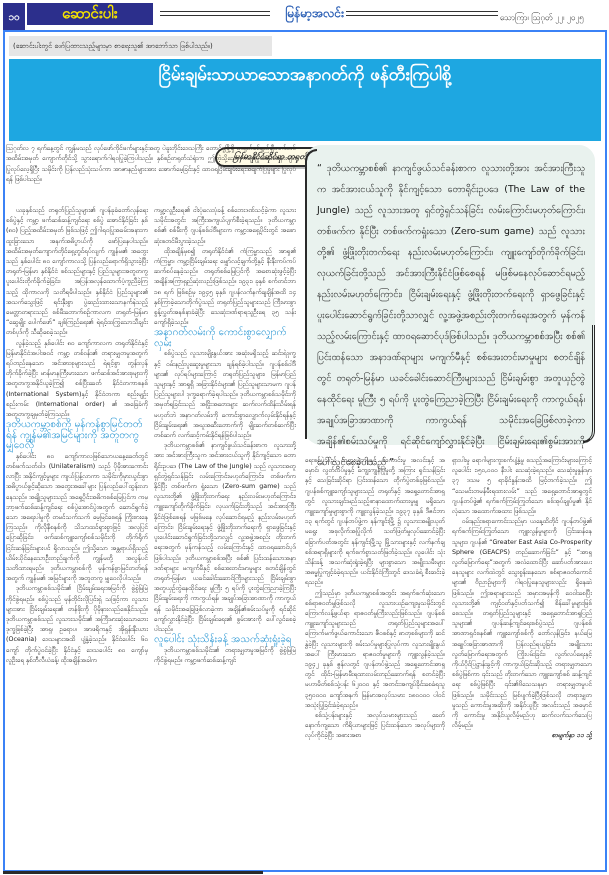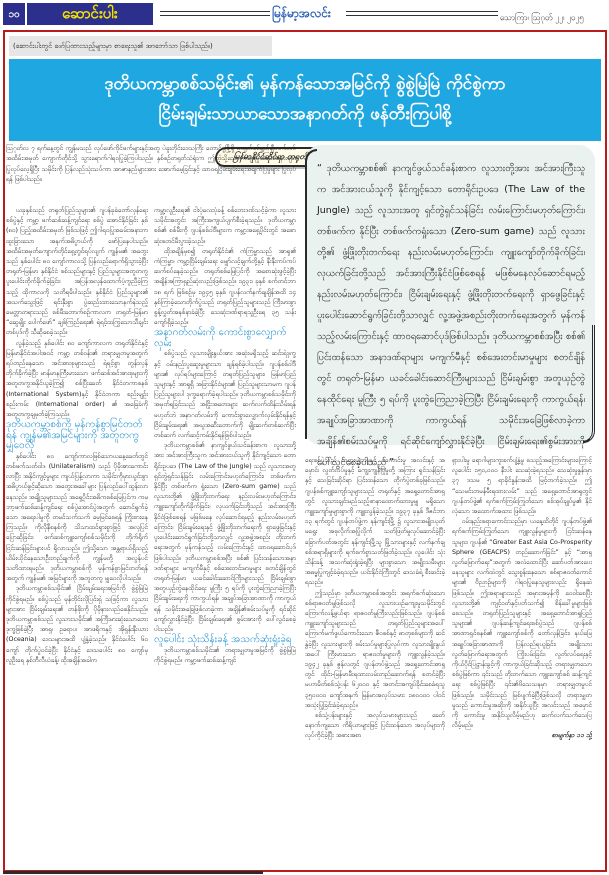--- a/index.html
+++ b/index.html
@@ -1,29 +1,29 @@
 <!DOCTYPE html>
 <html><head>
 <meta charset="utf-8">
 <style>
   * { box-sizing: border-box; margin: 0; padding: 0; }
   html, body { width: 609px; height: 875px; background: #ffffff; overflow: hidden; }
   body { font-family: "DejaVu Sans", sans-serif; color: #1a1a1a; position: relative; }
 
   
   .masthead { position: absolute; left: 0; top: 0; width: 609px; height: 30px; background: #fff; }
-  .page-num { position: absolute; left: 3px; top: 3px; width: 22px; height: 22px; background: #2c2f8c; color: #fff; font-size: 10px; font-weight: bold; display: flex; align-items: center; justify-content: center; }
+  .page-num { position: absolute; left: 3px; top: 3px; width: 22px; height: 28px; background: #2c2f8c; color: #fff; font-size: 10px; font-weight: bold; display: flex; align-items: center; justify-content: center; }
   .section-box { position: absolute; left: 27px; top: 3px; width: 126px; height: 22px; background: #2c2f8c; color: #f5e300; font-size: 15px; font-weight: bold; display: flex; align-items: center; justify-content: center; }
   .rule-left { position: absolute; left: 160px; top: 11px; width: 110px; height: 5px; border-top: 1px solid #333; border-bottom: 1px solid #333; }
-  .brand { position: absolute; left: 272px; top: 5px; width: 72px; height: 18px; color: #2b5fb5; font-size: 12px; font-weight: bold; text-align: left; }
+  .brand { position: absolute; left: 272px; top: 5px; width: 72px; height: 18px; color: #2b5fb5; font-size: 12px; font-weight: bold; text-align: right; }
   .rule-right { position: absolute; left: 346px; top: 11px; width: 152px; height: 5px; border-top: 1px solid #333; border-bottom: 1px solid #333; }
   .date { position: absolute; left: 500px; top: 12px; width: 106px; font-size: 8px; color: #333; white-space: nowrap; }
 
   
-  .frame { position: absolute; left: 3px; top: 30px; width: 604px; height: 842px; border: 2px solid #b91c1c; }
+  .frame { position: absolute; left: 3px; top: 30px; width: 604px; height: 842px; border: 2px solid #3b82f6; }
 
   .disclaimer { position: absolute; left: 4px; top: 4px; width: 263px; height: 20px; background: #e6e6e6; font-size: 7px; color: #222; padding: 5px 4px; white-space: nowrap; overflow: hidden; }
 
   .headline-band { position: absolute; left: 4px; top: 27px; width: 592px; height: 82px; background: #1ea7e1; color: #fff; text-align: center; font-weight: bold; }
   .headline-line { font-size: 17px; line-height: 30px; }
   .headline-line.first { margin-top: 9px; }
 
   .byline { position: absolute; left: 210px; top: 115px; width: 186px; height: 20px; border: 2px solid #2a2a2a; border-radius: 10px; background: #fffbe6; font-size: 8px; font-style: italic; font-weight: bold; color: #222; display: flex; align-items: center; justify-content: center; transform: skewX(-6deg); box-shadow: 2px 2px 0 #bfbfbf; }
 
   
@@ -59,21 +59,20 @@
   <div class="rule-left"></div>
   <div class="brand">မြန်မာ့အလင်း</div>
   <div class="rule-right"></div>
   <div class="date">သောကြာ၊ ဩဂုတ် ၂၂၊ ၂၀၂၅</div>
 </div>
 
 <div class="frame">
   <div class="disclaimer">(ဆောင်းပါးတွင် ဖော်ပြထားသည့်များမှာ စာရေးသူ၏ အာဘော်သာ ဖြစ်ပါသည်။)</div>
 
   <div class="headline-band">
-    <div class="headline-line first">ဒုတိယကမ္ဘာစစ်သမိုင်း၏ မှန်ကန်သောအမြင်ကို စွဲစွဲမြဲမြဲ ကိုင်စွဲကာ</div>
     <div class="headline-line">ငြိမ်းချမ်းသာယာသောအနာဂတ်ကို ဖန်တီးကြပါစို့</div>
   </div>
 
   <div class="byline">မြန်မာနိုင်ငံဆိုင်ရာ တရုတ်သံအမတ်ကြီး မစ္စ မာကျား</div>
 </div>
 
 <div class="lead">ဩဂုတ်လ ၇ ရက်နေ့တွင် ကျွန်မသည် လုပ်ဖော်ကိုင်ဖက်များနှင့်အတူ ပဲခူးတိုင်းဒေသကြီး တောင်ငူမြို့ရှိ တရုတ်စစ်ရှည်ချီတက်တပ်အထိမ်းအမှတ် ကျောက်တိုင်သို့ သွားရောက်ဂါရဝပြုခဲ့ကြပါသည်။ နှစ်စဉ်တရုတ်သံရုံးက ဤကဲ့သို့သော ဂါရဝပြုအခမ်းအနားများ ပြုလုပ်လေ့ရှိပြီး သမိုင်းကို ပြန်လည်သုံးသပ်ကာ အာဇာနည်များအား အောက်မေ့ခြင်းနှင့် ထာဝရငြိမ်းချမ်းရေးအချက်ပြမှုများ ပြုလုပ်ရန် ဖြစ်ပါသည်။</div>
 
 <div class="quote">
   <div class="quote-box"></div>

